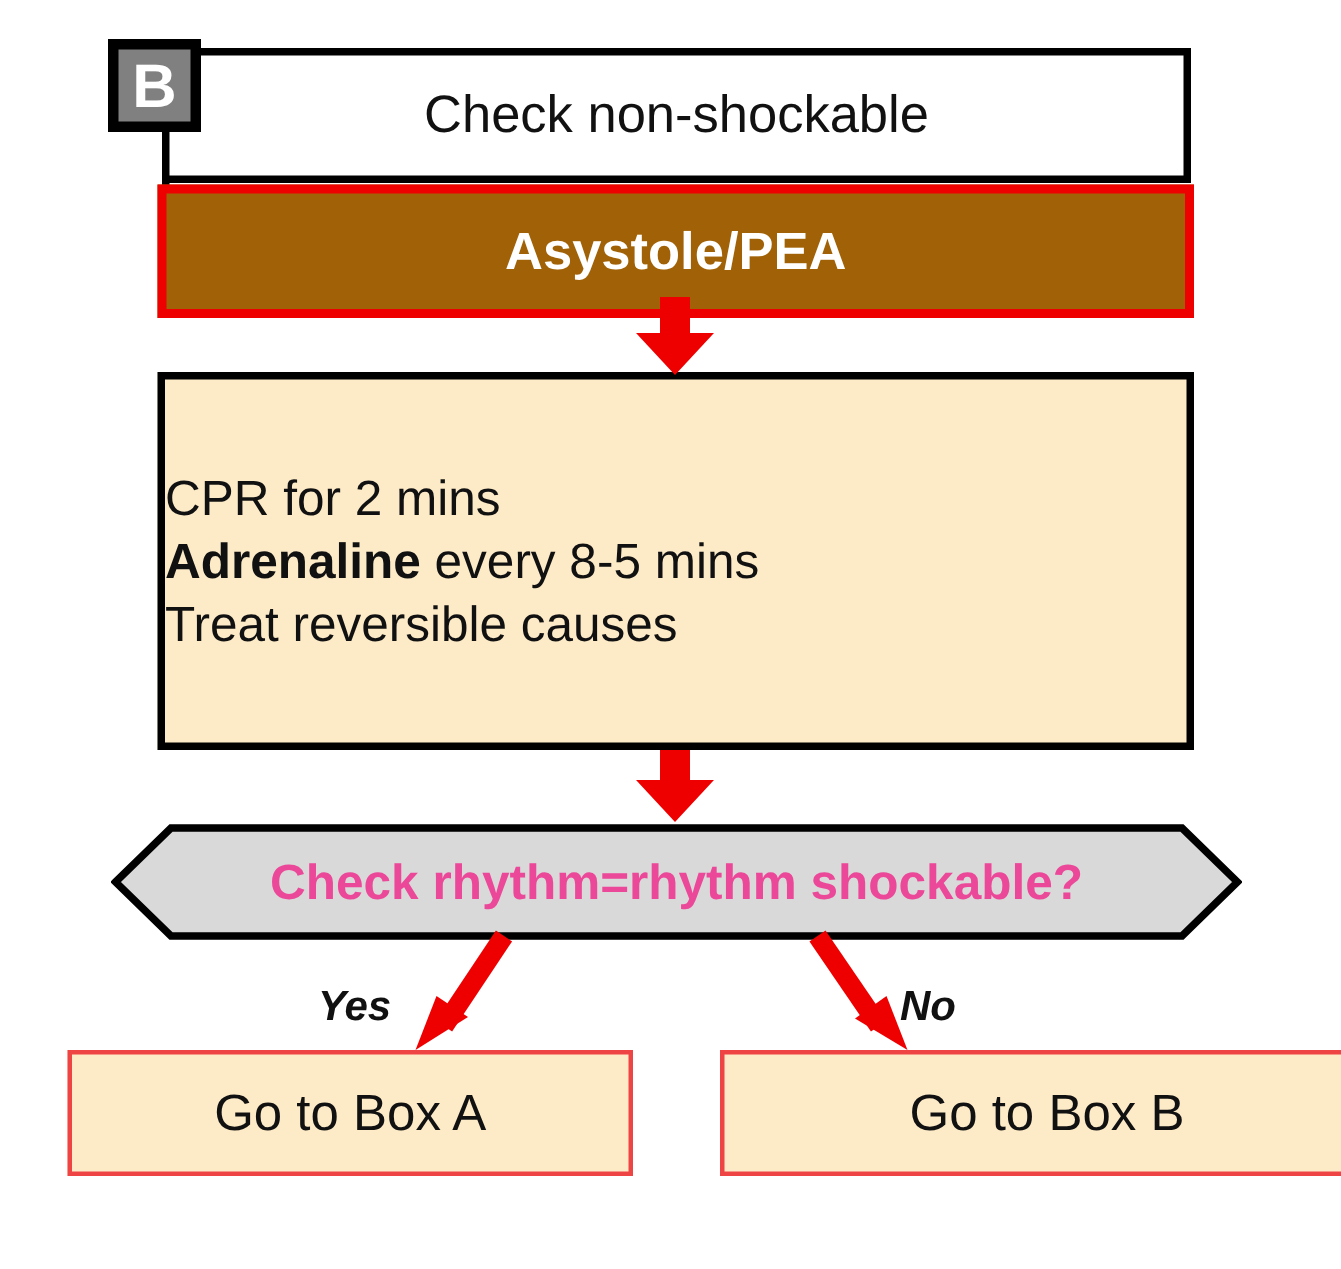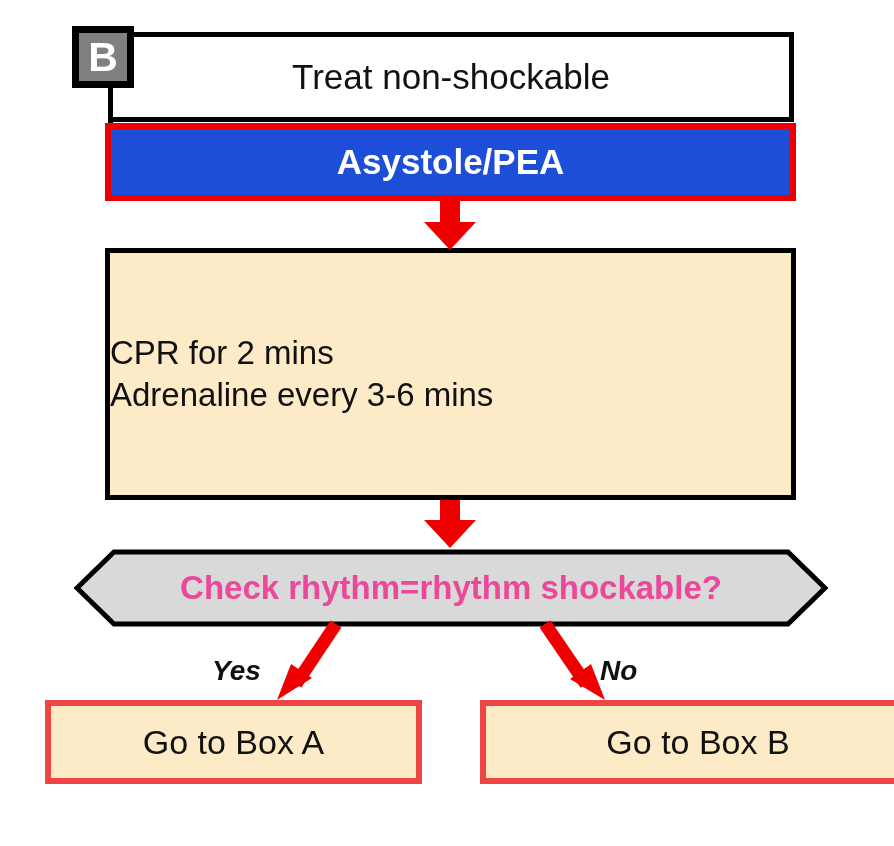--- a/index.html
+++ b/index.html
@@ -71,22 +71,22 @@
     font-size: 35px;
     color: #111111;
   }
 
   
   .box-black {
     position: absolute;
     left: 105px;
     top: 123px;
     width: 691px;
-    height: 78px;
-    background: #1d4ed8;
+    height: 89px;
+    background: #a16207;
     border: 6px solid #ee0000;
     box-sizing: border-box;
     display: flex;
     align-items: center;
     justify-content: center;
     z-index: 4;
   }
   .box-black-label {
     color: #ffffff;
     font-weight: bold;
@@ -107,21 +107,21 @@
     flex-direction: column;
     justify-content: center;
     z-index: 3;
   }
   .cream-line {
     font-size: 33px;
     color: #111111;
     line-height: 1.28;
     white-space: nowrap;
   }
-  .cream-line b { font-weight: normal; }
+  .cream-line b { font-weight: bold; }
 
   
   .hexagon-wrap {
     position: absolute;
     left: 74px;
     top: 548px;
     width: 754px;
     height: 80px;
     z-index: 3;
   }
@@ -140,21 +140,21 @@
     color: #ec4899;
     pointer-events: none;
   }
 
   
   .box-goto {
     position: absolute;
     top: 700px;
     height: 84px;
     background: #fdebc8;
-    border: 6px solid #ef4444;
+    border: 3px solid #ef4444;
     box-sizing: border-box;
     display: flex;
     align-items: center;
     justify-content: center;
     z-index: 3;
   }
   .box-goto-a { left: 45px;  width: 377px; }
   .box-goto-b { left: 480px; width: 436px; }
   .box-goto-label {
     font-size: 34px;
@@ -185,34 +185,35 @@
   }
 </style>
 </head>
 <body>
 
 <div id="canvas">
 
   <div class="elbow-v"></div>
 
   <div class="box-white">
-    <span class="box-white-label">Treat non-shockable</span>
+    <span class="box-white-label">Check non-shockable</span>
   </div>
 
   <div class="badge-b">
     <span class="badge-b-label">B</span>
   </div>
 
   <div class="box-black">
     <span class="box-black-label">Asystole/PEA</span>
   </div>
 
   <div class="box-cream">
     <div class="cream-line">CPR for 2 mins</div>
-    <div class="cream-line"><b>Adrenaline</b><span> every 3-6 mins</span></div>
+    <div class="cream-line"><b>Adrenaline</b><span> every 8-5 mins</span></div>
+    <div class="cream-line">Treat reversible causes</div>
   </div>
 
   <div class="hexagon-wrap">
     <svg width="754" height="80" viewBox="0 0 754 80">
       <polygon points="3,40 40,4 714,4 751,40 714,76 40,76" fill="#d9d9d9" stroke="#000000" stroke-width="5" stroke-linejoin="miter"></polygon>
     </svg>
     <div class="hexagon-label">Check rhythm=rhythm shockable?</div>
   </div>
 
   <div class="branch-label branch-yes">Yes</div>

